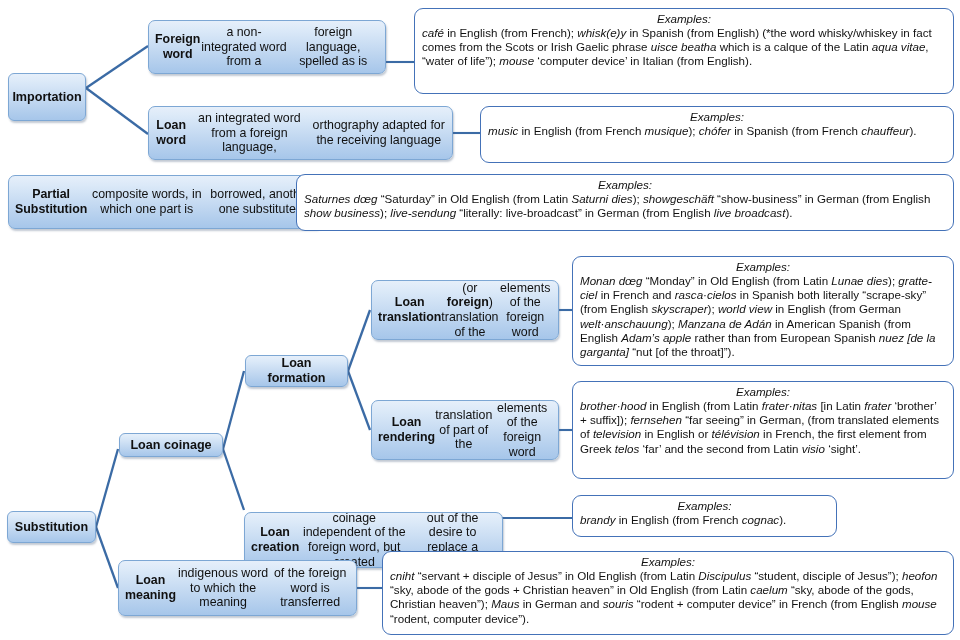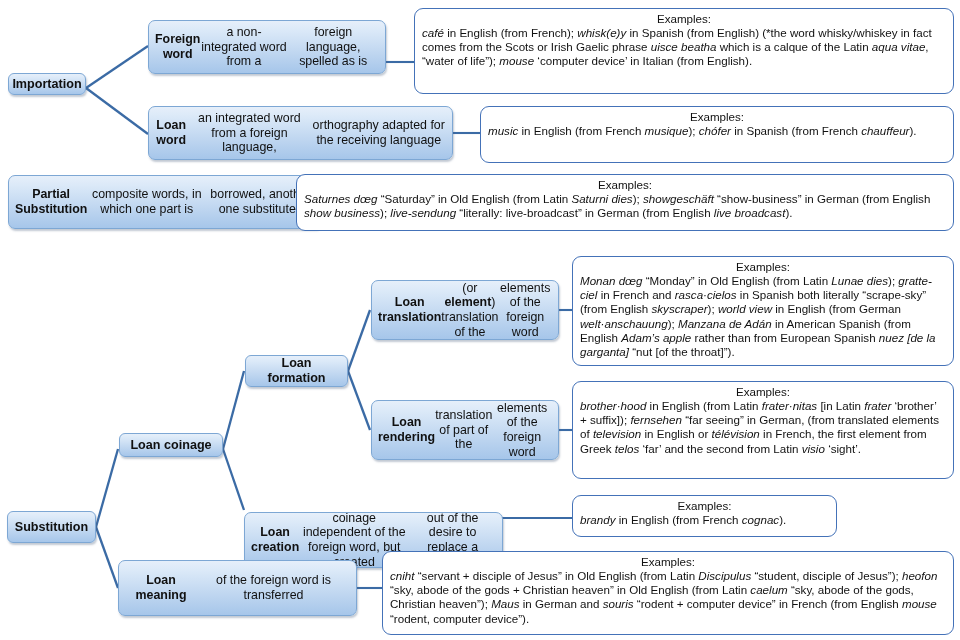--- a/index.html
+++ b/index.html
@@ -44,21 +44,21 @@
     border:1.4px solid #4472b8;
     border-radius:9px;
     background:#ffffff;
     font-size:11.6px;
     line-height:1.22;
     color:#111;
     padding:3px 7px 3px 7px;
     text-align:left;
     z-index:3;
   }
-  .exbox .exhead{display:block;text-align:center;}
+  .exbox .exhead{display:block;text-align:center;font-style:italic;}
   .exbox i{font-style:italic;}
 </style>
 </head>
 <body>
 
 <div id="diagram">
 
   <svg class="links" viewBox="0 0 960 640">
     <g stroke="#3b6ba5" stroke-width="2.3" fill="none">
 
@@ -79,21 +79,21 @@
       <path d="M385,62 L414,62"></path>
       <path d="M452,133 L480,133"></path>
       <path d="M270,202 L296,202"></path>
       <path d="M558,310 L572,310"></path>
       <path d="M558,430 L572,430"></path>
       <path d="M502,518 L572,518"></path>
       <path d="M357,588 L382,588"></path>
     </g>
   </svg>
 
-  <div class="node small" style="left:8px;top:73px;width:78px;height:22px;">
+  <div class="node small" style="left:8px;top:73px;width:78px;height:48px;">
     <span class="ttl">Importation</span>
   </div>
 
   <div class="node" style="left:148px;top:20px;width:238px;height:54px;">
     <span class="ttl">Foreign word</span>
     <span>a non-integrated word from a</span>
     <span>foreign language, spelled as is</span>
   </div>
 
   <div class="node" style="left:148px;top:106px;width:305px;height:54px;">
@@ -115,38 +115,39 @@
   <div class="node small" style="left:119px;top:433px;width:104px;height:24px;">
     <span class="ttl">Loan coinage</span>
   </div>
 
   <div class="node small" style="left:245px;top:355px;width:103px;height:32px;">
     <span class="ttl">Loan formation</span>
   </div>
 
   <div class="node" style="left:371px;top:280px;width:188px;height:60px;">
     <span class="ttl">Loan translation</span>
-    <span><span>(or </span><b>element</b><span>) translation of the</span></span>
+    <span><span>(or </span><b>foreign</b><span>) translation of the</span></span>
     <span>elements of the foreign word</span>
   </div>
 
   <div class="node" style="left:371px;top:400px;width:188px;height:60px;">
     <span class="ttl">Loan rendering</span>
     <span>translation of part of the</span>
     <span>elements of the foreign word</span>
   </div>
 
   <div class="node" style="left:244px;top:512px;width:259px;height:56px;">
     <span class="ttl">Loan creation</span>
     <span>coinage independent of the foreign word, but created</span>
     <span>out of the desire to replace a foreign word</span>
   </div>
 
   <div class="node" style="left:118px;top:560px;width:239px;height:56px;">
     <span class="ttl">Loan meaning</span>
+    <span>indigenous word to which the meaning</span>
     <span>of the foreign word is transferred</span>
   </div>
 
   <div class="exbox" style="left:414px;top:8px;width:540px;height:86px;">
     <span class="exhead">Examples:</span>
     <span class="exbody"><i>café</i><span> in English (from French); </span><i>whisk(e)y</i><span> in Spanish (from English) (*the word whisky/whiskey in fact comes from the Scots or Irish Gaelic phrase </span><i>uisce beatha</i><span> which is a calque of the Latin </span><i>aqua vitae</i><span>, “water of life”); </span><i>mouse</i><span> ‘computer device’ in Italian (from English).</span></span>
   </div>
 
   <div class="exbox" style="left:480px;top:106px;width:474px;height:57px;">
     <span class="exhead">Examples:</span>

